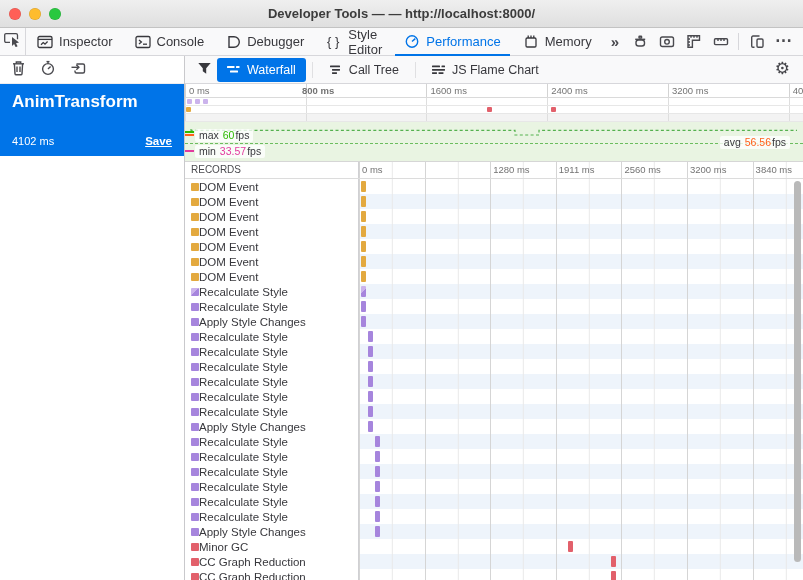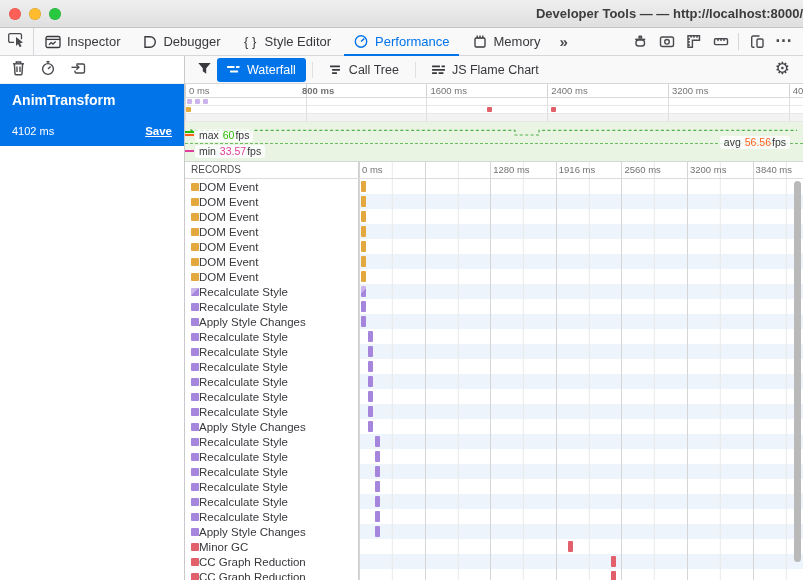--- a/index.html
+++ b/index.html
@@ -2,21 +2,21 @@
 <html><head>
 <meta charset="utf-8">
 <style>
   html,body{margin:0;padding:0;}
   body{width:803px;height:580px;overflow:hidden;font-family:"Liberation Sans",sans-serif;background:#fff;
        -webkit-font-smoothing:antialiased;}
   .window{width:803px;height:580px;position:relative;background:#fff;}
 
   
   .titlebar{height:27px;background:linear-gradient(#efefef,#dfdfdf);border-bottom:1px solid #c3c3c3;
-            position:relative;display:flex;align-items:center;justify-content:flex-end;}
+            position:relative;display:flex;align-items:center;justify-content:center;}
   .traffic{position:absolute;left:9px;top:8px;display:flex;gap:8px;}
   .light{width:12px;height:12px;border-radius:50%;}
   .win-title{font-size:13px;font-weight:bold;color:#3c3c3c;}
 
   
   .tabbar{height:27px;background:#f9f9fa;border-bottom:1px solid #d7d7db;display:flex;align-items:stretch;}
   .picker-cell{width:33px;border-right:1px solid #d7d7db;display:flex;align-items:center;justify-content:center;color:#4a4a4f;}
   .tab{display:flex;align-items:center;gap:6px;padding:0 11px;font-size:13px;color:#38383d;position:relative;}
   .tab.active{color:#0074e8;}
   .tab.active::after{content:"";position:absolute;left:2px;right:2px;bottom:-1px;height:2px;background:#0074e8;}
@@ -26,21 +26,21 @@
   .tb-btn{width:27px;height:26px;display:flex;align-items:center;justify-content:center;}
   .tb-sep{width:1px;height:17px;background:#d7d7db;margin:0 4px;}
   .menu-dots{font-size:17px;font-weight:bold;color:#4a4a4f;padding:0 7px 3px 5px;}
 
   
   .main{display:flex;height:524px;}
   .sidebar{width:184px;border-right:1px solid #c9c9cc;background:#fff;display:flex;flex-direction:column;flex:none;}
   .side-toolbar{height:27px;border-bottom:1px solid #ededf0;display:flex;align-items:center;gap:14px;padding:0 11px;color:#4a4a4f;}
   .side-btn{display:flex;align-items:center;}
   .recording{background:#0074e8;color:#fff;padding:8px 12px 9px 12px;}
-  .rec-title{font-size:14px;font-weight:bold;margin-bottom:17px;}
+  .rec-title{font-size:17px;font-weight:bold;margin-bottom:23px;}
   .rec-meta{display:flex;justify-content:space-between;align-items:baseline;font-size:11px;}
   .rec-save{font-size:11.5px;font-weight:bold;text-decoration:underline;}
 
   .content{flex:1;min-width:0;display:flex;flex-direction:column;}
 
   
   .panel-toolbar{height:27px;background:#f9f9fa;border-bottom:1px solid #d7d7db;display:flex;align-items:center;padding:0 6px;}
   .filter-btn{width:26px;display:flex;align-items:center;justify-content:center;color:#38383d;}
   .view-btn{display:flex;align-items:center;gap:7px;height:24px;padding:0 10px;border-radius:3px;font-size:12.5px;color:#38383d;}
   .view-btn.active{background:#0074e8;color:#fff;}
@@ -116,20 +116,32 @@
           <span class="icon">
             <svg width="16" height="14" viewBox="0 0 16 14">
               <g fill="none" stroke="currentColor" stroke-width="1.3">
                 <rect x="1" y="1.5" width="14" height="11" rx="1.6"></rect>
                 <path d="M1 4.4 h14"></path>
                 <path d="M4 9.8 l2.2-2.2 1.8 1.5 2.6-2.6"></path>
               </g>
             </svg>
           </span>
           <span>Inspector</span>
+        </div>
+        <div class="tab">
+          <span class="icon">
+            <svg width="16" height="14" viewBox="0 0 16 14">
+              <g fill="none" stroke="currentColor" stroke-width="1.3">
+                <rect x="1" y="1.5" width="14" height="11" rx="1.6"></rect>
+                <path d="M4 5 l2.4 2 L4 9"></path>
+                <path d="M8 9.2 h4"></path>
+              </g>
+            </svg>
+          </span>
+          <span>Console</span>
         </div>
         <div class="tab">
           <span class="icon">
             <svg width="15" height="14" viewBox="0 0 15 14">
               <path d="M3 1.7 h5 a5.3 5.3 0 0 1 0 10.6 H3 z" fill="none" stroke="currentColor" stroke-width="1.4"></path>
             </svg>
           </span>
           <span>Debugger</span>
         </div>
         <div class="tab">
@@ -344,21 +356,21 @@
           <span>min</span> <b id="fps-min-val" style="color: rgb(226, 58, 158);">33.57</b><span>fps</span></span>
       </div>
 
       <div class="records">
         <div class="rec-header">
           <div class="rh-label">RECORDS</div>
           <div class="rh-ruler grid-bg">
               <span style="left: 3px;">0 ms</span>
               <span style="left: 68.6px; margin-top: 28px;">640 ms</span>
               <span style="left: 134.2px;">1280 ms</span>
-              <span style="left: 199.8px;">1916 ms</span>
+              <span style="left: 199.8px;">1911 ms</span>
               <span style="left: 265.4px;">2560 ms</span>
               <span style="left: 331px;">3200 ms</span>
               <span style="left: 396.6px;">3840 ms</span>
             </div>
         </div>
         <div class="rec-body">
           <div id="rows">
               <div class="row">
                 <div class="row-label">
                   <span class="swatch" style="background: rgb(227, 169, 63);"></span>

